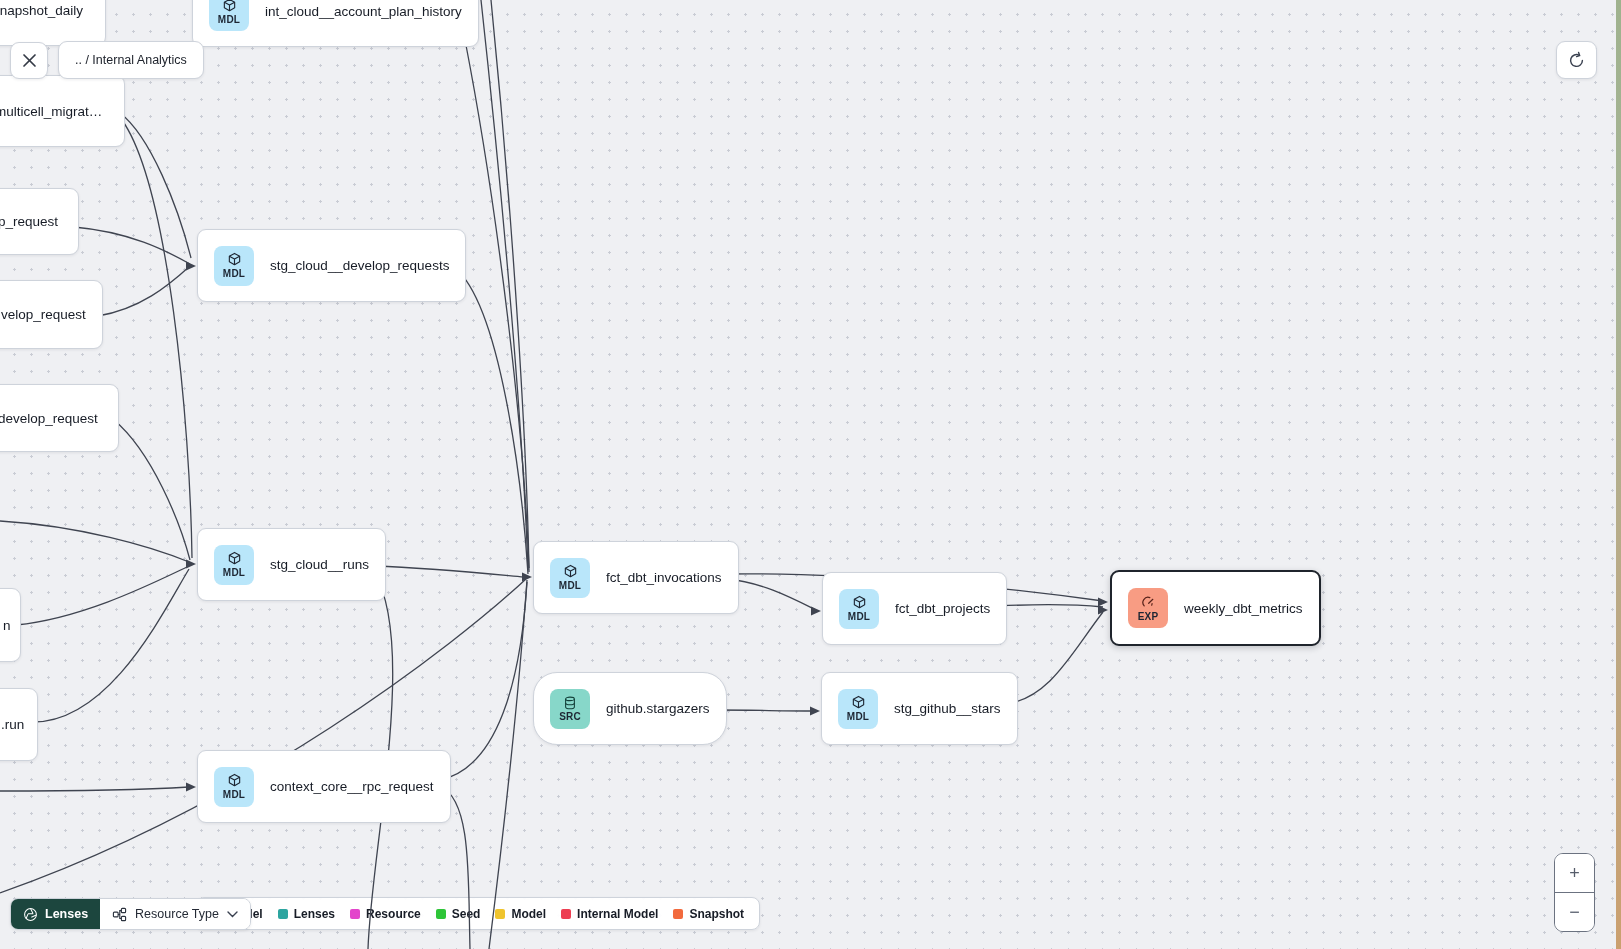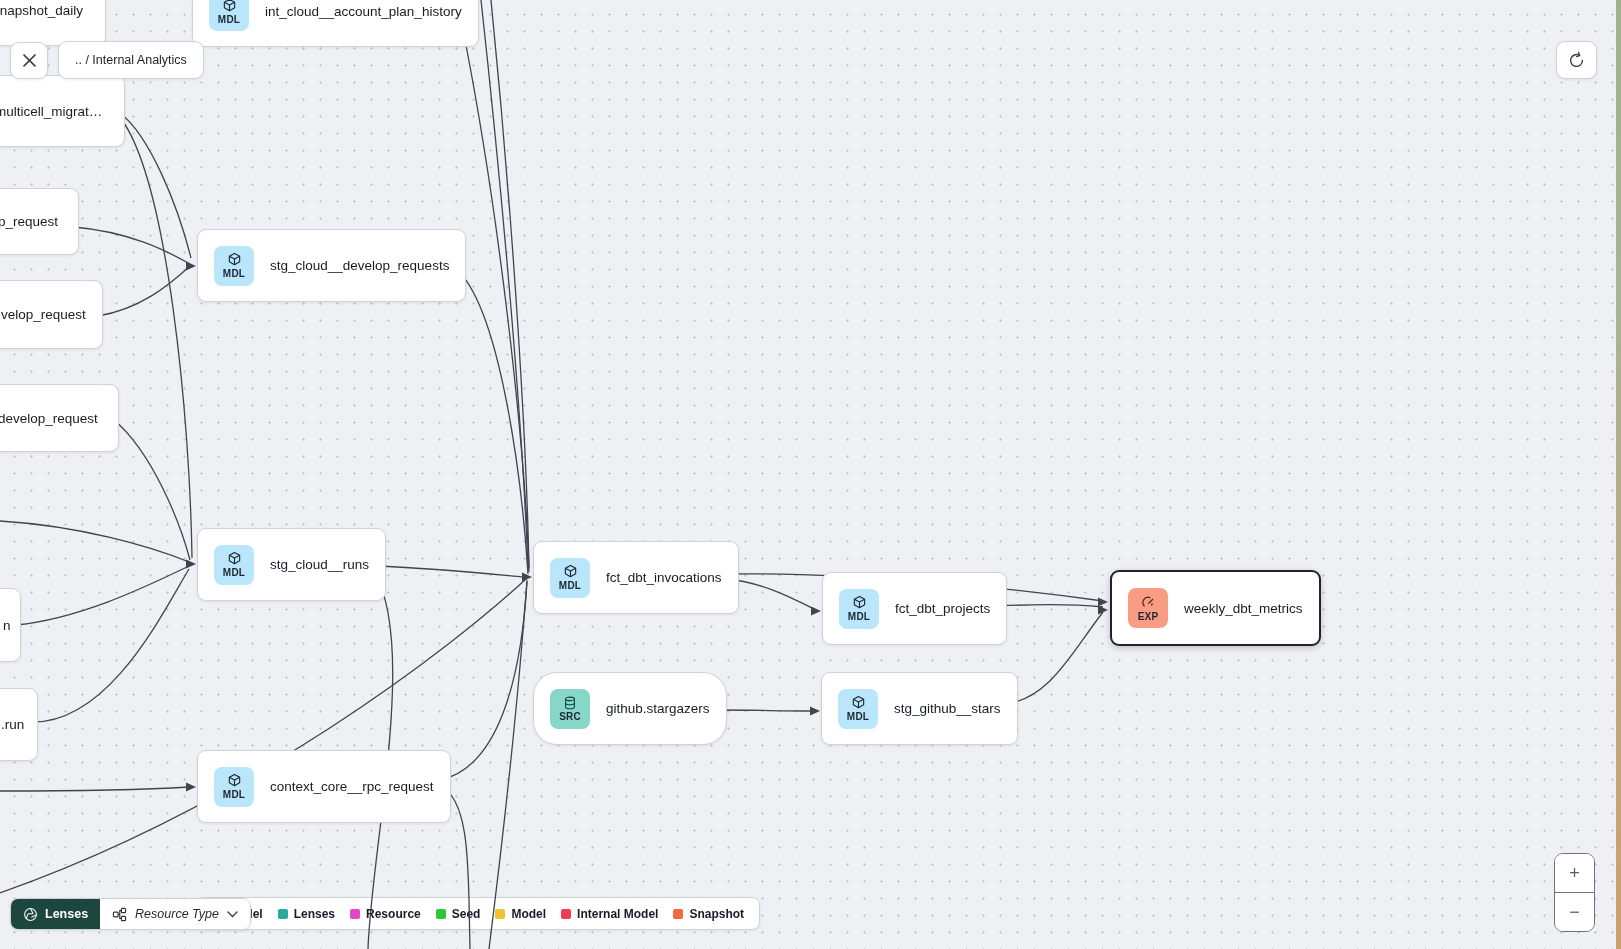--- a/index.html
+++ b/index.html
@@ -49,21 +49,21 @@
     font-family:"Liberation Sans", sans-serif; background:transparent; }
   .refresh-btn { position:absolute; left:1556px; top:15px; width:41px; height:38px; z-index:5; cursor:pointer; }
 
   
   .lenses-wrap { position:absolute; left:10px; top:898px; height:32px; z-index:5;
     display:flex; border:1px solid #ced3db; border-radius:8px; overflow:hidden;
     box-shadow:0 1px 3px rgba(22,27,38,.08); }
   .lenses-btn { display:flex; align-items:center; gap:7px; padding:0 12px;
     background:#1c463e; color:#fff; font-size:12.5px; font-weight:600; cursor:pointer; }
   .resource-btn { display:flex; align-items:center; gap:8px; padding:0 12px;
-    background:#fff; color:#242a35; font-size:12.5px; cursor:pointer;font-style:italic; }
+    background:#fff; color:#242a35; font-size:12.5px; cursor:pointer; }
 
   .legend { position:absolute; left:196px; top:897px; height:33px; z-index:0;
     display:flex; align-items:center; gap:15px; padding:0 15px;
     background:rgba(255,255,255,.96); border:1px solid #ced3db; border-radius:8px;
     box-shadow:0 1px 3px rgba(22,27,38,.08); }
   .legend .li { display:flex; align-items:center; gap:6px; font-size:12px; font-weight:600; color:#171c26; }
   .legend .sw { width:10px; height:10px; border-radius:2px; display:inline-block; }
 
   
   .zoomctl { position:absolute; left:1554px; top:853px; width:41px; height:79px; z-index:5;

